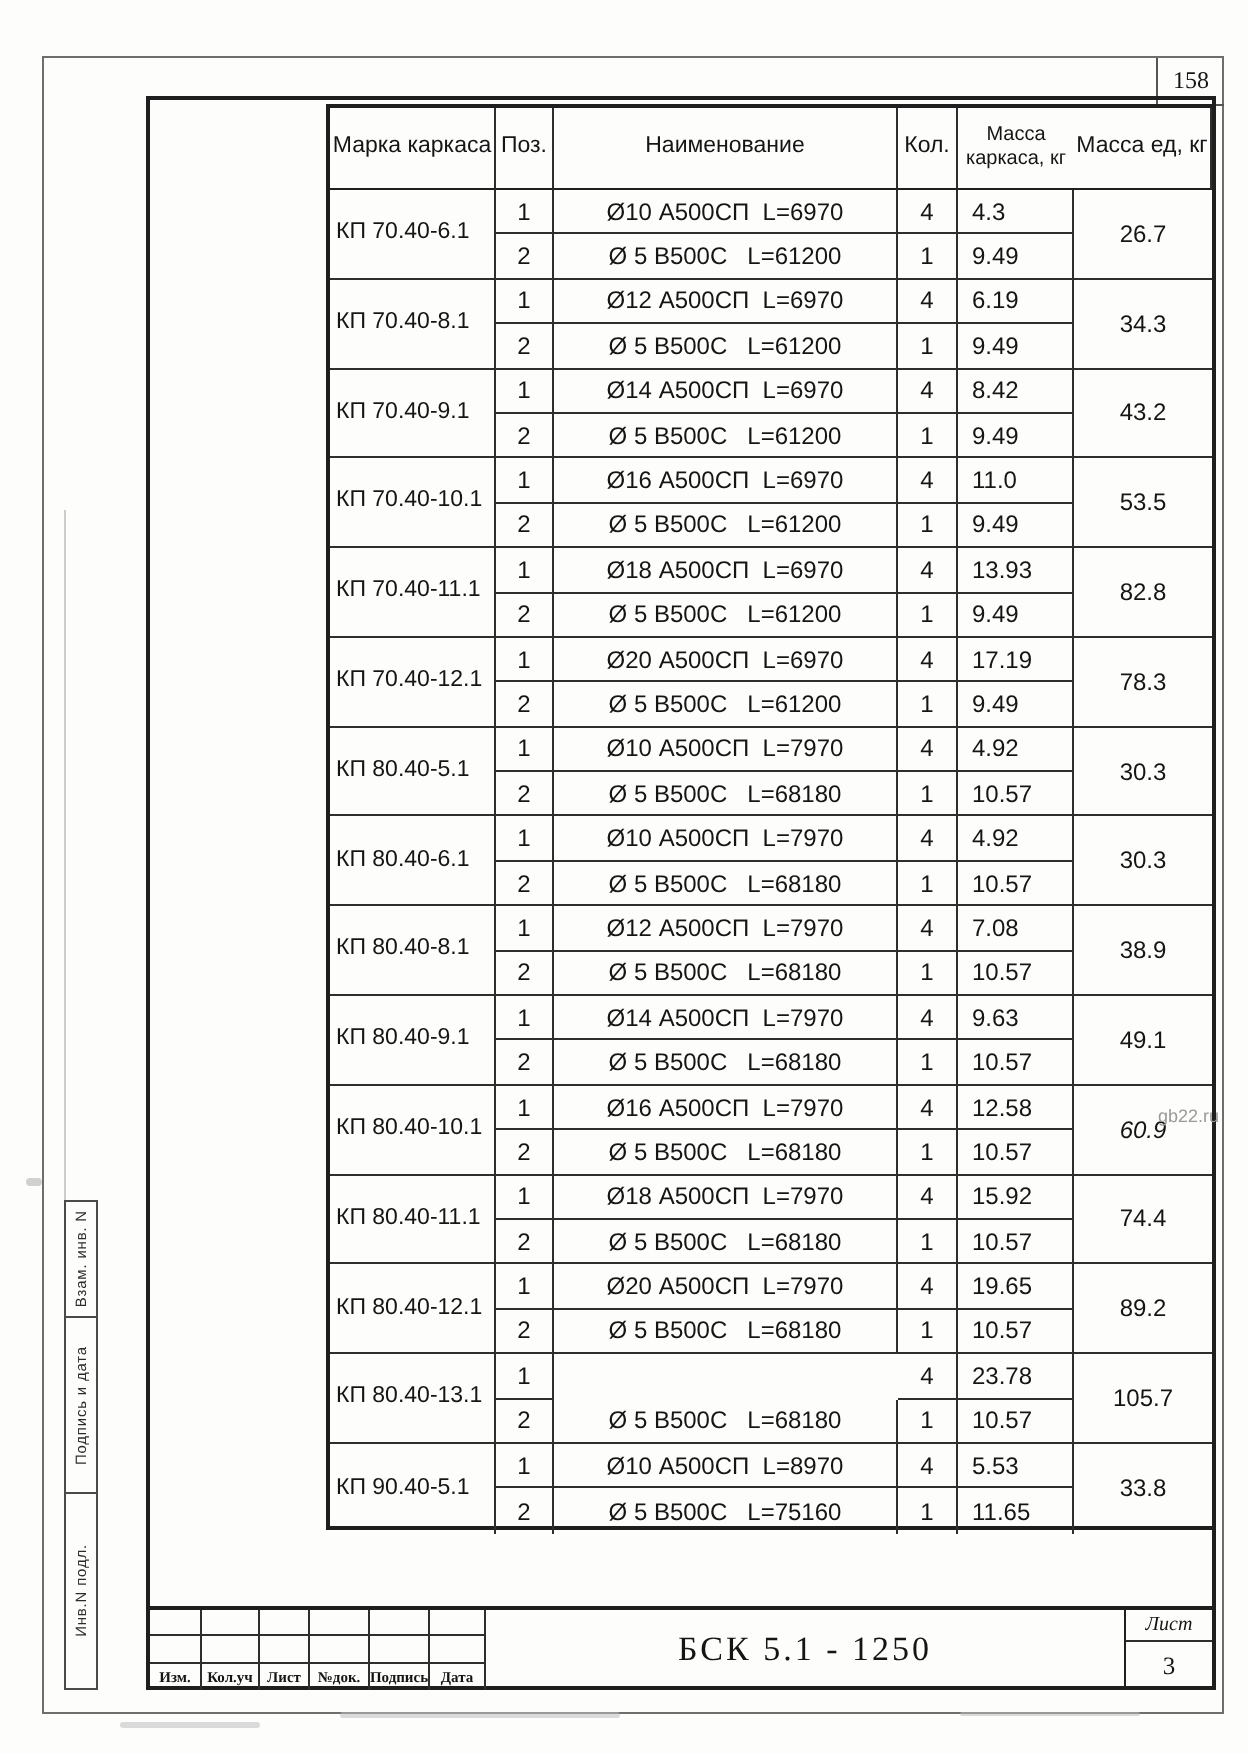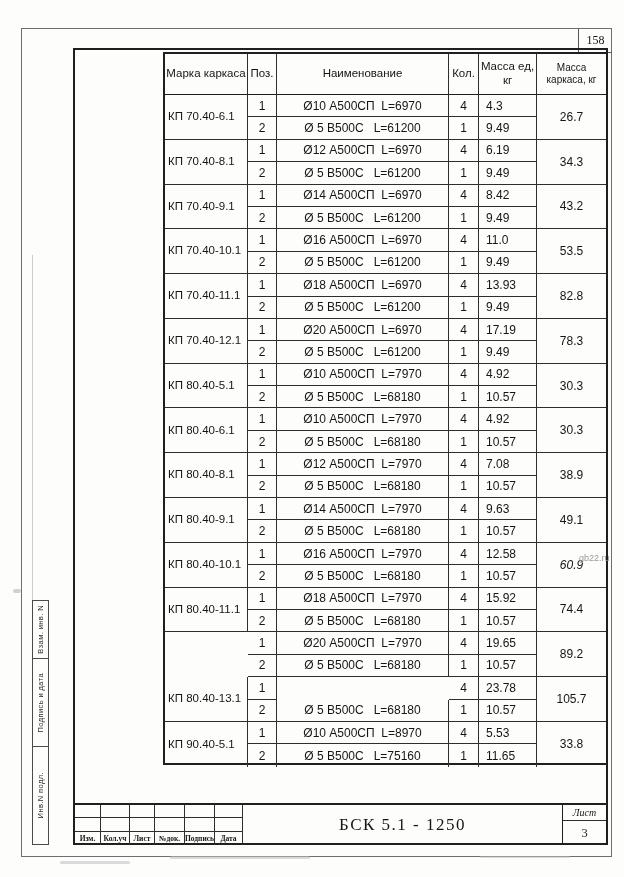--- a/index.html
+++ b/index.html
@@ -88,22 +88,22 @@
     <div class="side-cell" style="flex:1">
       <span class="vtext">Инв.N подл.</span>
     </div>
   </div>
 
   <div class="spec-table">
     <div class="cell hdr">Марка каркаса</div>
     <div class="cell hdr">Поз.</div>
     <div class="cell hdr">Наименование</div>
     <div class="cell hdr">Кол.</div>
+    <div class="cell hdr hdr-sm no-r">Масса каркаса, кг</div>
     <div class="cell hdr">Масса ед, кг</div>
-    <div class="cell hdr hdr-sm no-r">Масса каркаса, кг</div>
 
   <div class="cell mark" style="grid-area: 2 / 1 / span 2;">КП 70.40-6.1</div>
       <div class="cell" style="grid-area: 2 / 2;">1</div>
       <div class="cell" style="grid-area: 2 / 3;">Ø10 А500СП  L=6970</div>
       <div class="cell" style="grid-area: 2 / 4;">4</div>
       <div class="cell um" style="grid-area: 2 / 5;">4.3</div>
       <div class="cell no-r" style="grid-area: 2 / 6 / span 2;">26.7</div>
       <div class="cell" style="grid-area: 3 / 2;">2</div>
       <div class="cell" style="grid-area: 3 / 3;">Ø 5 В500С   L=61200</div>
       <div class="cell" style="grid-area: 3 / 4;">1</div>
@@ -211,20 +211,21 @@
       <div class="cell mark" style="grid-area: 24 / 1 / span 2;">КП 80.40-11.1</div>
       <div class="cell" style="grid-area: 24 / 2;">1</div>
       <div class="cell" style="grid-area: 24 / 3;">Ø18 А500СП  L=7970</div>
       <div class="cell" style="grid-area: 24 / 4;">4</div>
       <div class="cell um" style="grid-area: 24 / 5;">15.92</div>
       <div class="cell no-r" style="grid-area: 24 / 6 / span 2;">74.4</div>
       <div class="cell" style="grid-area: 25 / 2;">2</div>
       <div class="cell" style="grid-area: 25 / 3;">Ø 5 В500С   L=68180</div>
       <div class="cell" style="grid-area: 25 / 4;">1</div>
       <div class="cell um" style="grid-area: 25 / 5;">10.57</div>
+      <div class="cell mark" style="grid-area: 26 / 1 / span 2;">КП 80.40-12.1</div>
       <div class="cell" style="grid-area: 26 / 2;">1</div>
       <div class="cell" style="grid-area: 26 / 3;">Ø20 А500СП  L=7970</div>
       <div class="cell" style="grid-area: 26 / 4;">4</div>
       <div class="cell um" style="grid-area: 26 / 5;">19.65</div>
       <div class="cell no-r" style="grid-area: 26 / 6 / span 2;">89.2</div>
       <div class="cell" style="grid-area: 27 / 2;">2</div>
       <div class="cell" style="grid-area: 27 / 3;">Ø 5 В500С   L=68180</div>
       <div class="cell" style="grid-area: 27 / 4;">1</div>
       <div class="cell um" style="grid-area: 27 / 5;">10.57</div>
       <div class="cell mark" style="grid-area: 28 / 1 / span 2;">КП 80.40-13.1</div>

